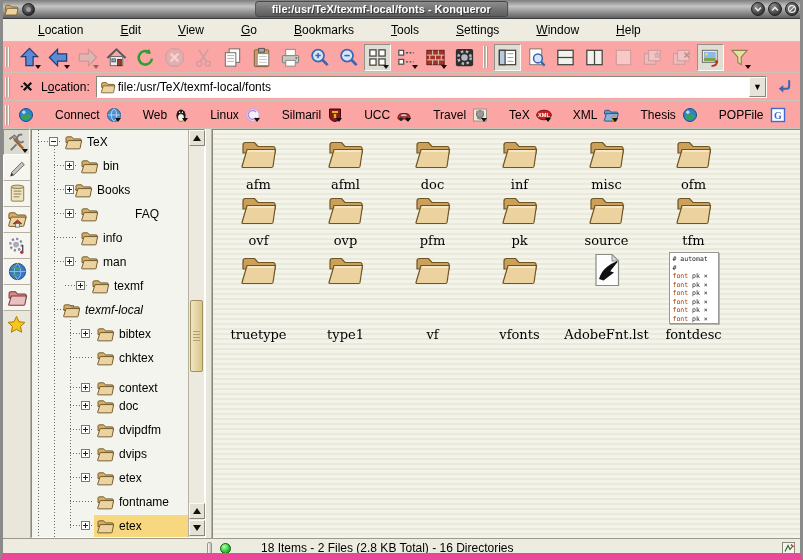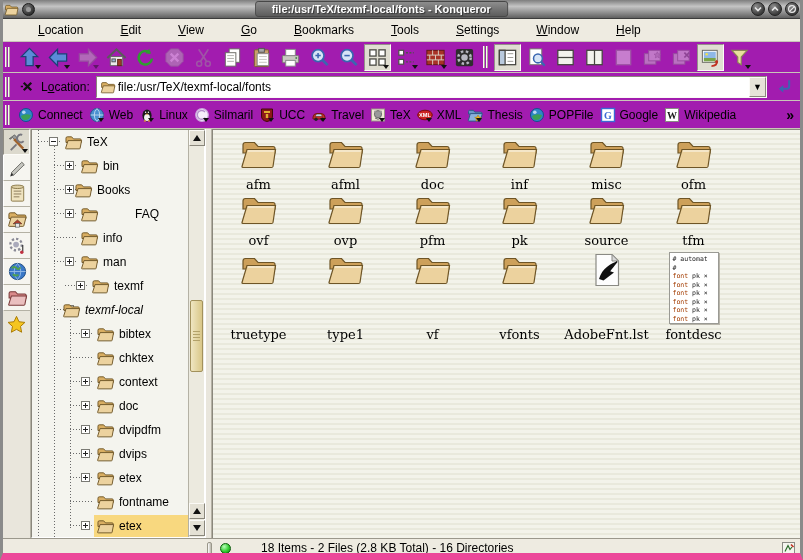--- a/index.html
+++ b/index.html
@@ -34,21 +34,21 @@
   .menu-ball{width:13px;height:13px;border-radius:50%;
     background:radial-gradient(circle at 35% 30%,#777,#2e2e2e 75%);
     border:1px solid #1c1c1c;display:flex;align-items:center;justify-content:center;}
   
   .menubar{position:absolute;left:0;top:19px;width:797px;height:23px;
     background:#eeebe1;border-bottom:1px solid #c9c5b8;
     display:flex;align-items:center;gap:2px;padding-left:7px;font-size:12px;}
   .menuitem{padding:2px 7px;white-space:nowrap;margin-left:21px;}
   .menuitem u{text-decoration:underline;}
   
-  .bar{position:absolute;left:0;width:797px;background:#a21caf;border-bottom:1px solid #c9c5b8;
+  .bar{position:absolute;left:0;width:797px;background:#fca5a5;border-bottom:1px solid #c9c5b8;
     display:flex;align-items:center;}
   .grip{width:6px;height:20px;margin:0 4px 0 2px;flex:0 0 auto;
     background:repeating-linear-gradient(90deg,#fbfaf4 0 1px,#a8a598 1px 2px,rgba(0,0,0,0) 2px 3px);}
   .tbtn{position:relative;width:27px;height:27px;margin:0 1px;border:1px solid rgba(0,0,0,0);
     display:flex;align-items:center;justify-content:center;flex:0 0 auto;}
   .tbtn svg{width:23px;height:23px;}
   .tbtn.active{background:#e0ded2;border-color:#94918a #fcfbf7 #fcfbf7 #94918a;}
   .tbtn.disabled{filter:grayscale(1) opacity(.45);}
   .tbtn .caret,.caret{position:absolute;right:1px;bottom:1px;width:0;height:0;
     border-left:3.5px solid rgba(0,0,0,0);border-right:3.5px solid rgba(0,0,0,0);border-top:4px solid #111;}
@@ -57,21 +57,21 @@
   
   .loc-label{font-size:12px;margin:0 6px 0 4px;white-space:nowrap;}
   .combo{flex:1;height:22px;background:#fff;border:1px solid;border-color:#8a877c #fbfaf6 #fbfaf6 #8a877c;
     display:flex;align-items:center;padding-left:3px;position:relative;}
   .combo input{flex:1;border:none;outline:none;font-size:12px;font-family:"Liberation Sans",sans-serif;background:rgba(0,0,0,0);padding:0 2px;}
   .combo-arrow{width:17px;height:20px;background:#e6e3d8;border:1px solid;border-color:#fbfaf6 #8a877c #8a877c #fbfaf6;
     display:flex;align-items:center;justify-content:center;font-size:9px;}
   .gobtn{width:24px;height:24px;margin:0 3px 0 6px;display:flex;align-items:center;justify-content:center;flex:0 0 auto;}
   .clearbtn{width:20px;height:20px;margin-left:2px;display:flex;align-items:center;justify-content:center;flex:0 0 auto;}
   
-  .bmk{display:flex;align-items:center;gap:4px;font-size:12px;padding:2px 3px;position:relative;white-space:nowrap;flex:0 0 auto;text-align:right;}
+  .bmk{display:flex;align-items:center;gap:21px;font-size:12px;padding:2px 3px;position:relative;white-space:nowrap;flex:0 0 auto;text-align:right;}
   .bmk .icn{width:16px;height:16px;position:relative;}
   .bmk .icn svg{width:16px;height:16px;}
   .bmk-overflow{margin-left:auto;font-size:14px;font-weight:bold;padding-right:6px;}
   
   .main{position:absolute;left:0;top:129px;width:797px;height:409px;background:#eeebe1;}
   .strip{position:absolute;left:0;top:0;width:28px;height:409px;background:#e9e6dc;border-right:1px solid #b4b1a4;}
   .stripbtn{position:relative;width:27px;height:26px;display:flex;align-items:center;justify-content:center;}
   .stripbtn svg{width:21px;height:21px;}
   .stripbtn.active{background:#dcd9cd;border:1px solid;border-color:#908d84 #fcfbf7 #fcfbf7 #908d84;}
   .stripbtn.boxed{background:#f6f5f0;border-left:1px solid #fff;border-bottom:1px solid #b4b1a4;}
@@ -686,21 +686,21 @@
             <div class="trowbody" style="left: 62px;">
               <span style="width:19px;height:16px;flex:0 0 auto">
                 <svg style="width:19px;height:16px;display:block" viewBox="0 0 20 17">
  <path d="M2 4.5 q0-1.5 1.5-1.5 h4.5 l2 2.2 h7 q1.2 0 1.2 1.2 V9 H2 z" fill="#d9ae62" stroke="#6e5526"></path>
  <path d="M1.6 15.2 L4.2 7 h14.4 L17 15.2 q-0.1.6-.9.6 H2.4 q-.9 0-.8-.6 z" fill="#ecd29e" stroke="#6e5526"></path>
 </svg>
               </span>
               <span class="lbl">chktex</span>
             </div>
           </div>
-          <div class="trow" style="top: 240px; padding-left: 36px;">
+          <div class="trow" style="top: 246px; padding-left: 36px;">
             <div class="stub" style="left: 38px; top: 11px; width: 22px;"></div>
             <div class="expbox plus" style="left: 49px; top: 7px;">
               <i></i>
             </div>
             <div class="trowbody" style="left: 62px;">
               <span style="width:19px;height:16px;flex:0 0 auto">
                 <svg style="width:19px;height:16px;display:block" viewBox="0 0 20 17">
  <path d="M2 4.5 q0-1.5 1.5-1.5 h4.5 l2 2.2 h7 q1.2 0 1.2 1.2 V9 H2 z" fill="#d9ae62" stroke="#6e5526"></path>
  <path d="M1.6 15.2 L4.2 7 h14.4 L17 15.2 q-0.1.6-.9.6 H2.4 q-.9 0-.8-.6 z" fill="#ecd29e" stroke="#6e5526"></path>
 </svg>

